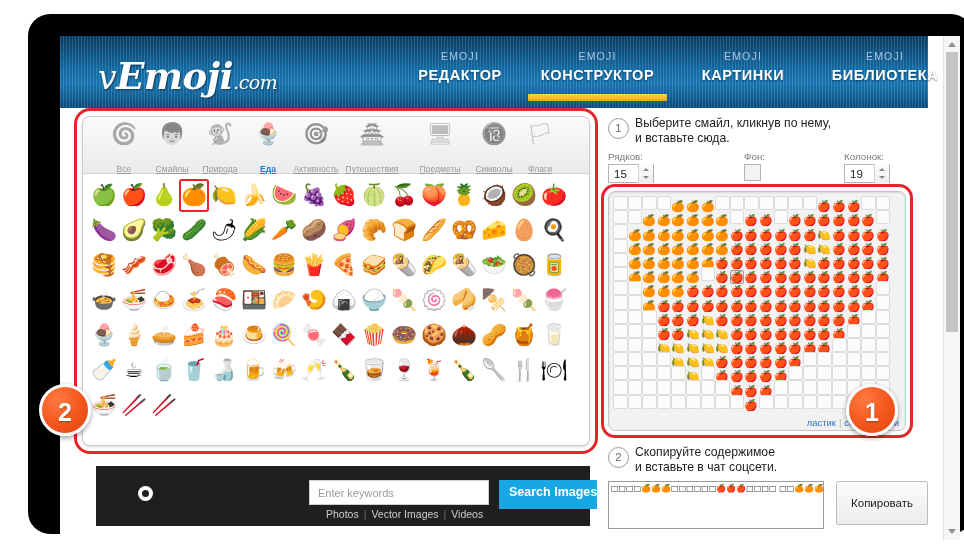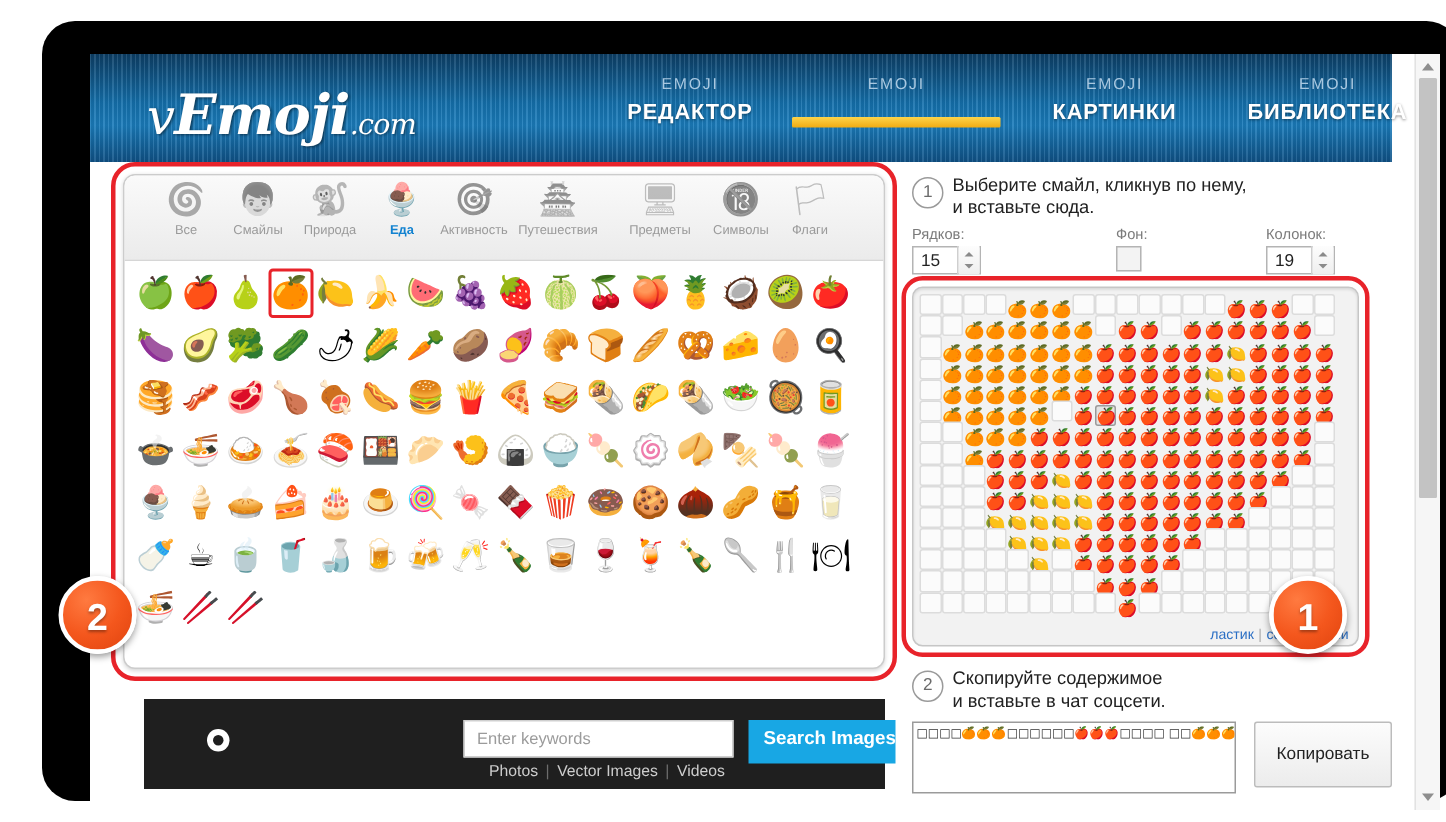--- a/index.html
+++ b/index.html
@@ -70,21 +70,21 @@
   #cattabs{
     position:absolute;left:0;top:0;width:506px;height:56px;
     background:linear-gradient(180deg,#fafafa,#ebebeb);
     border-bottom:1px solid #d6d6d6;
   }
   .cat{
     position:absolute;top:4px;width:54px;text-align:center;cursor:pointer;
     color:#9a9a9a;
   }
   .cat .ci{font-size:21px;line-height:26px;display:block;filter:grayscale(1);opacity:.62;}
-  .cat .cl{font-size:8.6px;display:block;margin-top:1px;white-space:nowrap;}
+  .cat .cl{font-size:8.6px;display:block;margin-top:17px;white-space:nowrap;text-decoration:underline;}
   .cat.active{color:#1282d0;}
   .cat.active .ci{filter:none;opacity:1;}
   .cat.active .cl{font-weight:bold;}
   #emojigrid{
     position:absolute;left:0;top:58px;width:506px;height:270px;
     padding:4px 0 0 6px;box-sizing:border-box;
   }
   .erow{height:35px;white-space:nowrap;}
   .ecell{
     display:inline-block;width:30px;height:33px;line-height:33px;
@@ -236,20 +236,21 @@
         <span>v</span><span class="b">Emoji</span><span class="dotcom">.com</span>
       </div>
       <div id="nav">
         <div class="navitem" style="left:0px;width:120px;">
           <span class="sub">EMOJI</span>
           <span class="main">РЕДАКТОР</span>
 
         </div>
         <div class="navitem active" style="left:120px;width:155px;">
           <span class="sub">EMOJI</span>
+          <span class="main">КОНСТРУКТОР</span>
           <span class="uline"></span>
         </div>
         <div class="navitem" style="left:278px;width:130px;">
           <span class="sub">EMOJI</span>
           <span class="main">КАРТИНКИ</span>
 
         </div>
         <div class="navitem" style="left:410px;width:150px;">
           <span class="sub">EMOJI</span>
           <span class="main">БИБЛИОТЕКА</span>

